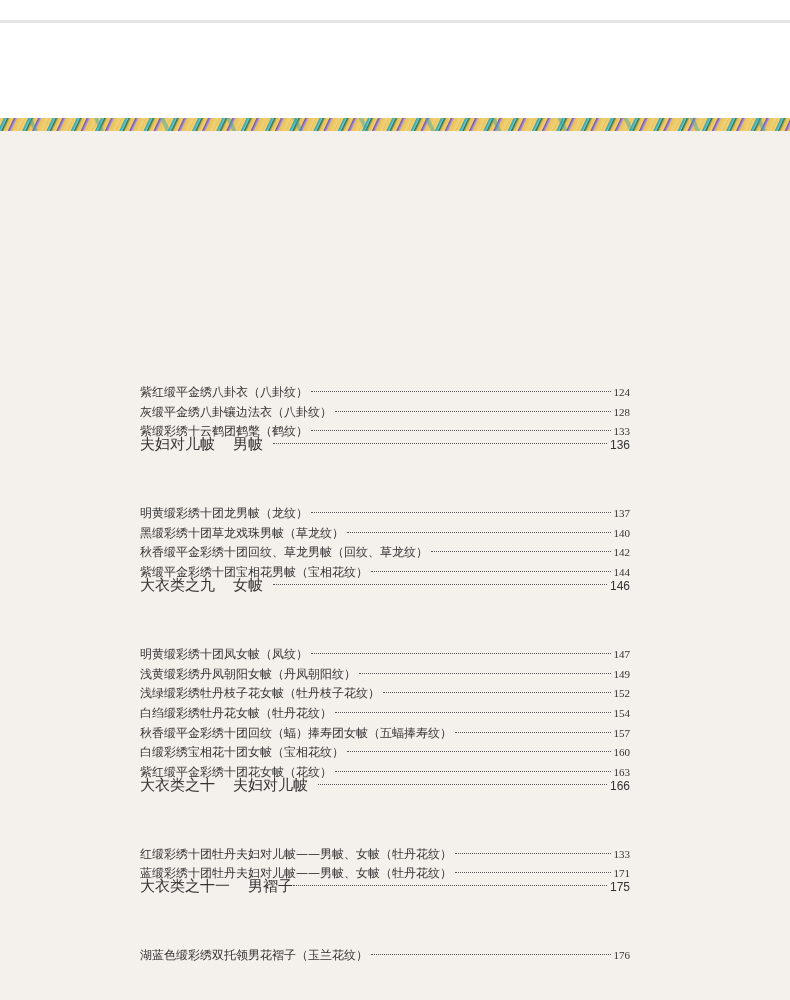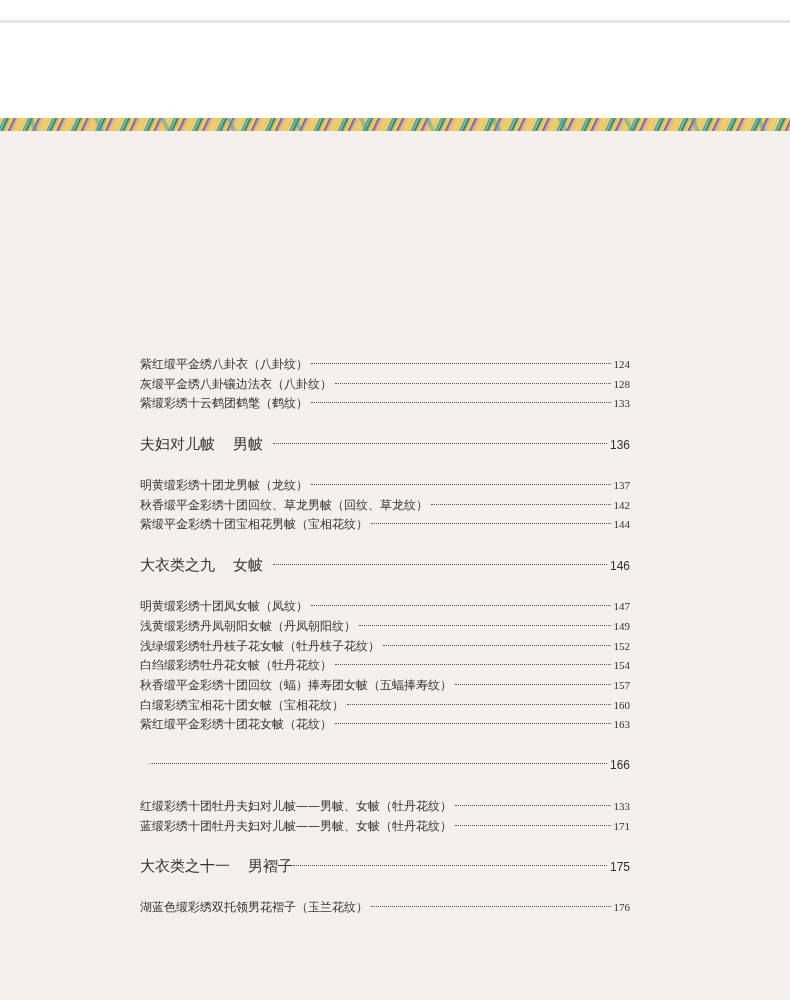--- a/index.html
+++ b/index.html
@@ -59,21 +59,21 @@
     width: 490px;
   }
   .entry {
     display: flex;
     align-items: baseline;
     height: 19.7px;
     font-size: 12px;
     line-height: 19.7px;
     white-space: nowrap;
   }
-  .entry .title { flex: 0 0 auto; }
+  .entry .title { flex: 0 0 auto; margin-top: 28px; }
   .entry .dots {
     flex: 1 1 auto;
     overflow: hidden;
     margin: 0 3px;
     height: 1px;
     border-bottom: 1.5px dotted #555;
     position: relative;
     top: -4px;
   }
   .entry .page {
@@ -139,20 +139,25 @@
     <span class="dots"></span>
     <span class="page">136</span>
   </div>
   <div class="sp-after-section"></div>
   <div class="entry">
     <span class="title">明黄缎彩绣十团龙男帔（龙纹）</span>
     <span class="dots"></span>
     <span class="page">137</span>
   </div>
   <div class="entry">
+    <span class="title">黑缎彩绣十团草龙戏珠男帔（草龙纹）</span>
+    <span class="dots"></span>
+    <span class="page">140</span>
+  </div>
+  <div class="entry">
     <span class="title">秋香缎平金彩绣十团回纹、草龙男帔（回纹、草龙纹）</span>
     <span class="dots"></span>
     <span class="page">142</span>
   </div>
   <div class="entry">
     <span class="title">紫缎平金彩绣十团宝相花男帔（宝相花纹）</span>
     <span class="dots"></span>
     <span class="page">144</span>
   </div>
 
@@ -196,20 +201,21 @@
   </div>
   <div class="entry">
     <span class="title">紫红缎平金彩绣十团花女帔（花纹）</span>
     <span class="dots"></span>
     <span class="page">163</span>
   </div>
 
   <div class="sp-before-section"></div>
 
   <div class="section">
+    <span class="title"><span>大衣类之十</span><span class="gap"></span><span>夫妇对儿帔</span></span>
     <span class="dots"></span>
     <span class="page">166</span>
   </div>
   <div class="sp-after-section"></div>
   <div class="entry">
     <span class="title">红缎彩绣十团牡丹夫妇对儿帔——男帔、女帔（牡丹花纹）</span>
     <span class="dots"></span>
     <span class="page">133</span>
   </div>
   <div class="entry">

